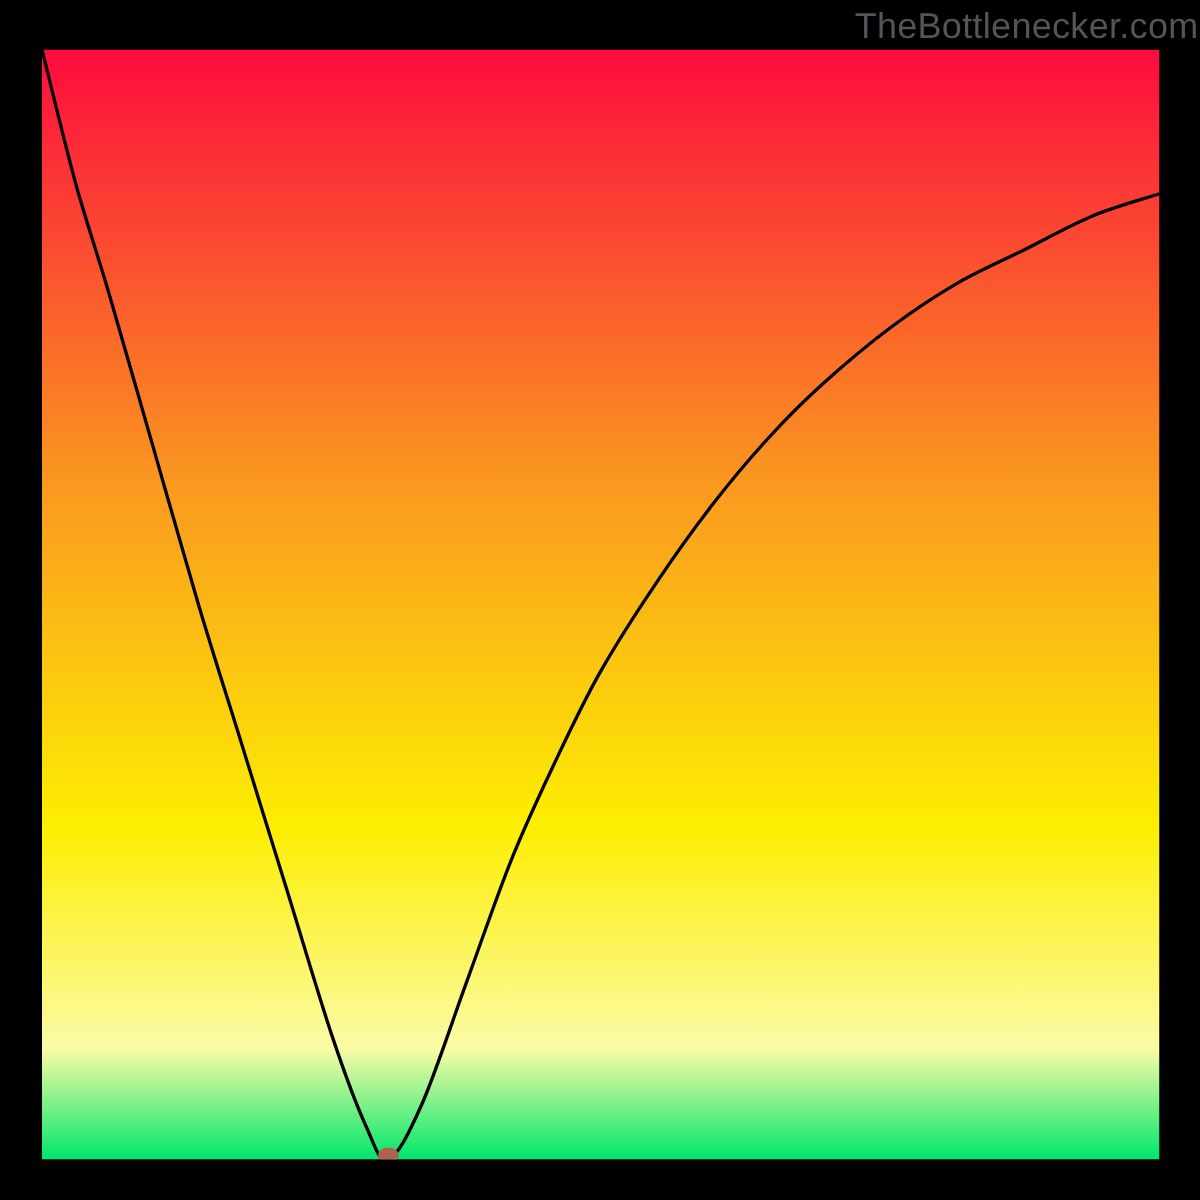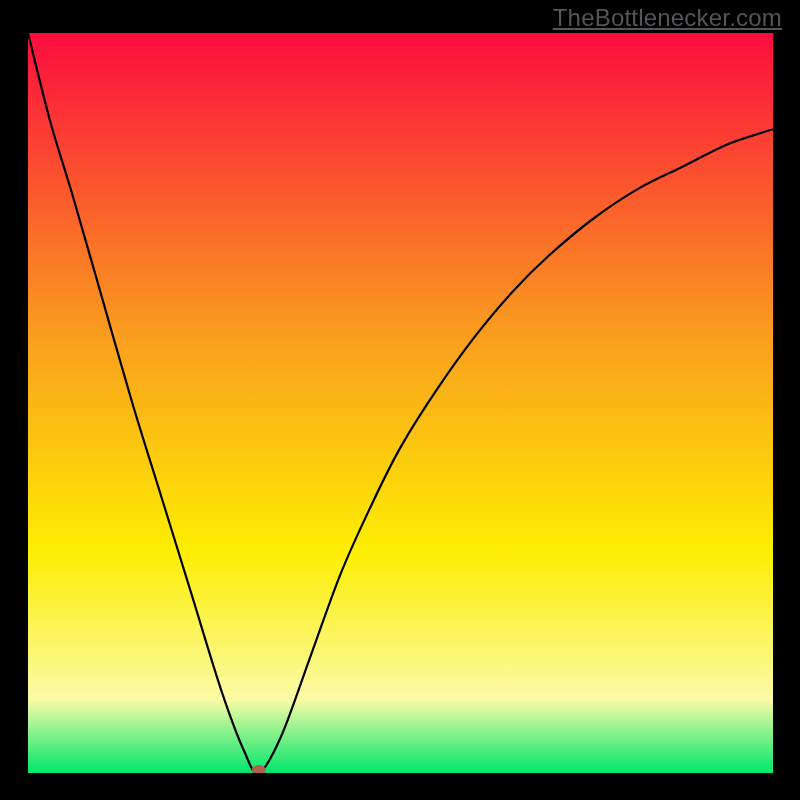--- a/index.html
+++ b/index.html
@@ -31,21 +31,21 @@
   }
   svg {
     display: block;
   }
 </style>
 </head>
 <body>
 
 <div class="frame">
 
-  <div class="watermark" style="right: 18px; top: 4px; text-decoration: underline;">TheBottlenecker.com</div>
+  <div class="watermark" style="right: 1px; top: 4px;">TheBottlenecker.com</div>
 
   <div class="plot-area" id="plot" style="left: 28px; top: 33px; width: 745px; height: 740px;">
     <svg id="chart-svg" xmlns="http://www.w3.org/2000/svg" width="745" height="740" viewBox="0 0 745 740">
       <defs>
         <linearGradient id="bg-grad" x1="0" y1="0" x2="0" y2="1">
           <stop id="g0" offset="0%" stop-color="#fc0c3e"></stop>
           <stop id="g1" offset="40%" stop-color="#fa9b1f"></stop>
           <stop id="g2" offset="70%" stop-color="#fdee02"></stop>
           <stop id="g3" offset="90%" stop-color="#fbfba6"></stop>
           <stop id="g4" offset="100%" stop-color="#00e76c"></stop>

